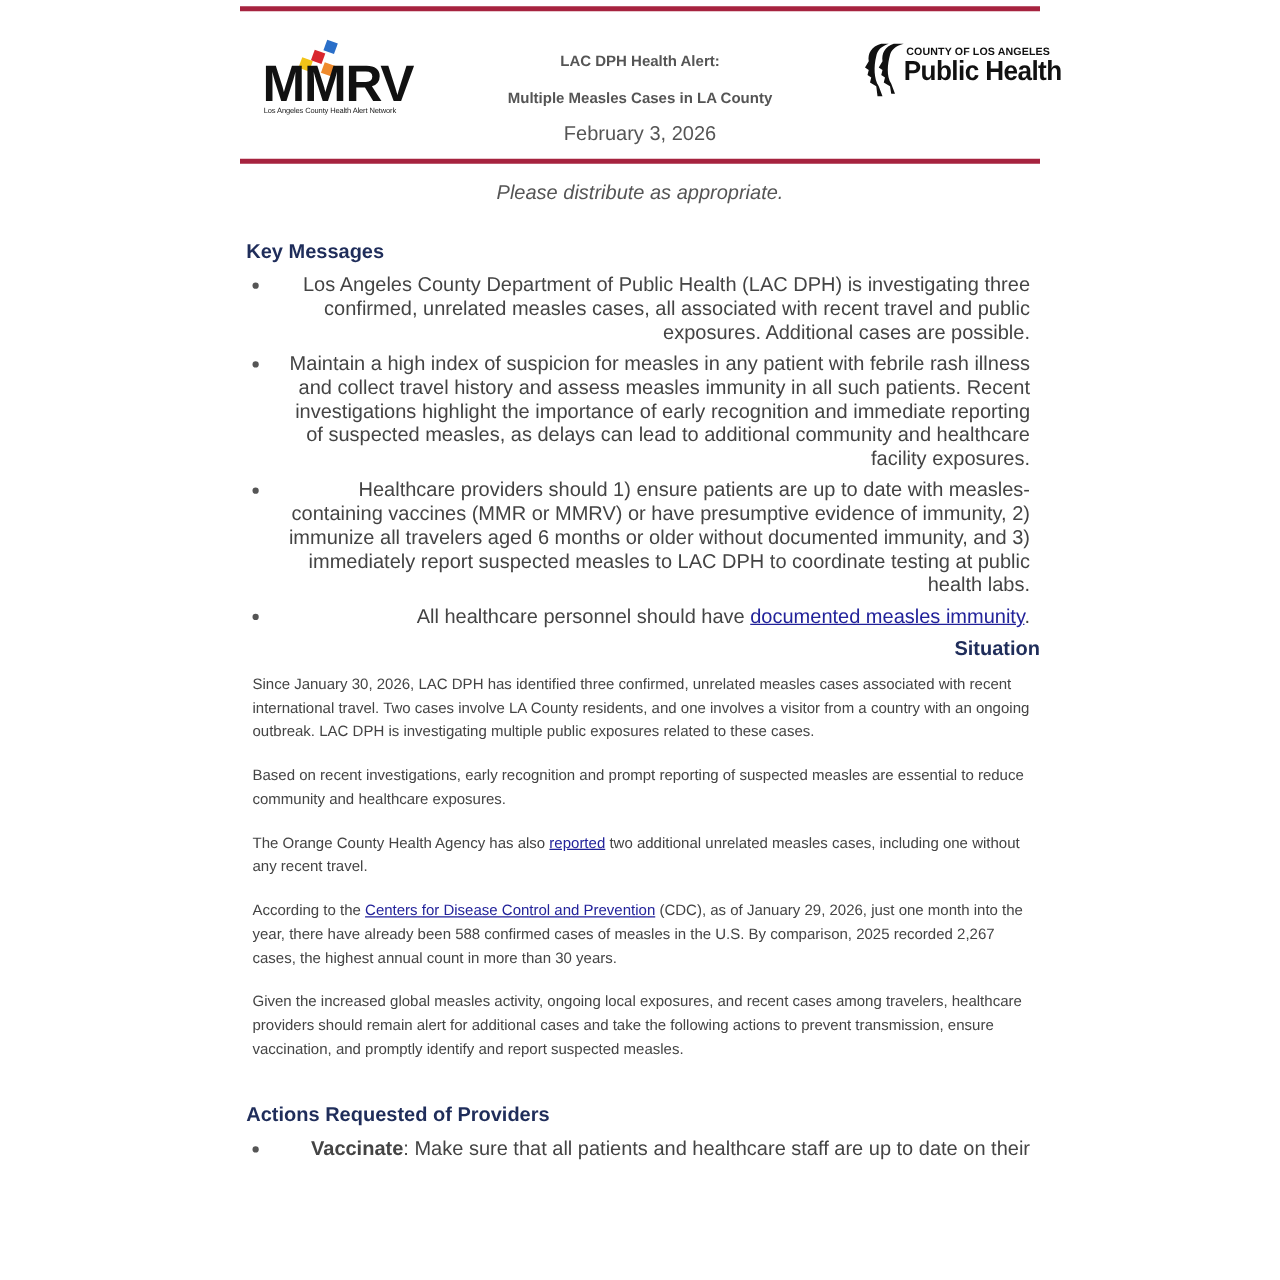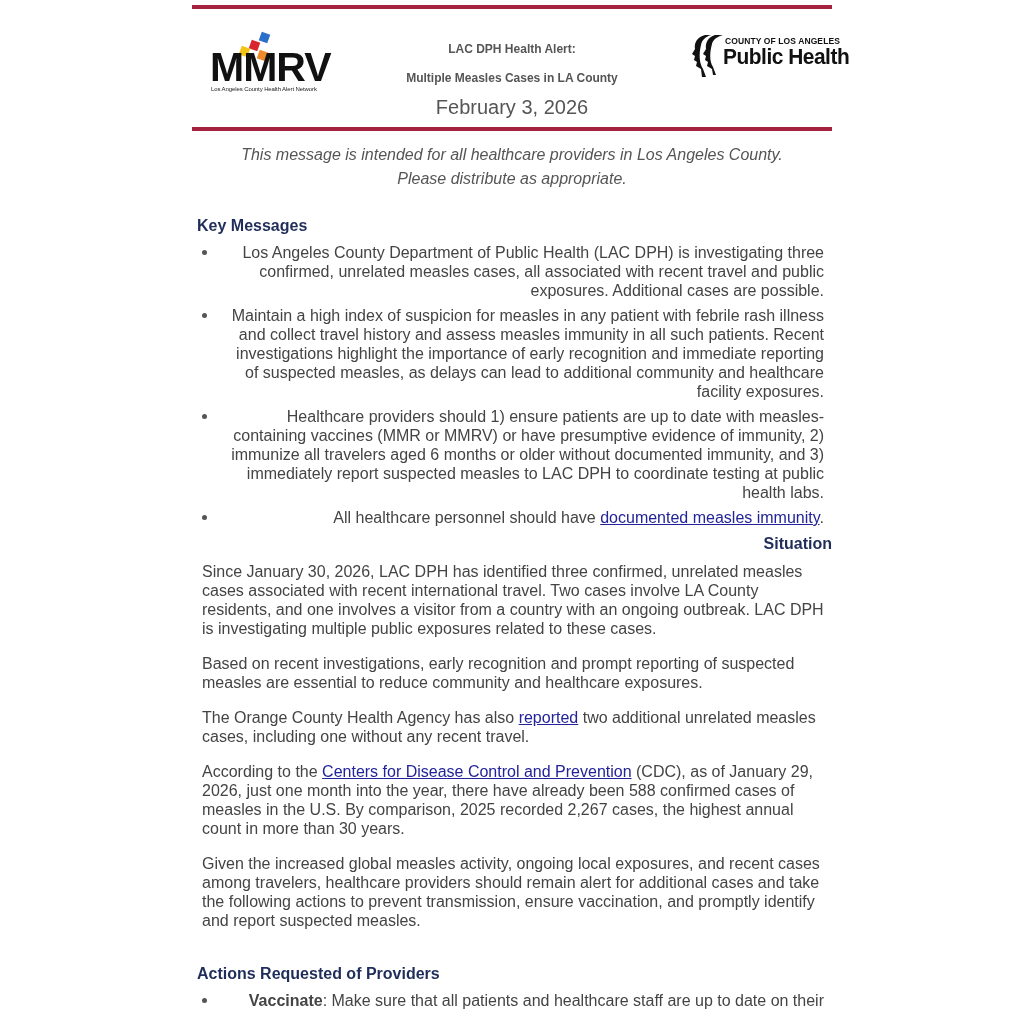--- a/index.html
+++ b/index.html
@@ -66,21 +66,21 @@
       top: 26px;
       text-align: center;
     }
     .alert-title {
       font-weight: bold;
       font-size: 12px;
       color: #555555;
       line-height: 29px;
     }
     .alert-date {
-      font-size: 20px;
+      font-size: 16px;
       color: #555555;
       line-height: 29px;
     }
     .ph-logo {
       position: absolute;
       left: 499px;
       top: 22px;
       width: 152px;
       height: 52px;
     }
@@ -153,21 +153,21 @@
       border-radius: 50%;
       background: #555;
     }
     a.link {
       color: #1a0dab;
       color: #22229a;
       text-decoration: underline;
     }
     .h-sit { line-height: 22px; text-align: right; }
     .para {
-      font-size: 16px;
+      font-size: 12px;
       line-height: 19px;
       color: #444;
       padding-left: 10px;
       padding-right: 8px;
       margin: 0;
     }
     .para.first { margin-top: 7px; }
     .para + .para { margin-top: 16px; }
     .h-act { margin-top: 33px; line-height: 22px; }
     .act-list { margin-top: 8px; }
@@ -203,21 +203,20 @@
         <path d="M24 2 C17 4 14 10 15 16 L12 21 L15 23 L14 27 L17 29 L16 33 L21 36 L22 42 L25 42 L22 34 C18 28 19 18 21 11 C22 7 25 4 32 2 Z" fill="#111"></path>
       </svg>
       <div class="ph-county">COUNTY OF LOS ANGELES</div>
       <div class="ph-name">Public Health</div>
     </div>
   </div>
 
   <div class="rule"></div>
 
   <div class="intro">
-    <div>This message is intended for all healthcare providers in Los Angeles County.</div>
     <div>Please distribute as appropriate.</div>
   </div>
 
   <h2 class="h-key">Key Messages</h2>
   <ul class="bullets">
     <li>Los Angeles County Department of Public Health (LAC DPH) is investigating three confirmed, unrelated measles cases, all associated with recent travel and public exposures. Additional cases are possible.</li>
     <li>Maintain a high index of suspicion for measles in any patient with febrile rash illness and collect travel history and assess measles immunity in all such patients. Recent investigations highlight the importance of early recognition and immediate reporting of suspected measles, as delays can lead to additional community and healthcare facility exposures.</li>
     <li>Healthcare providers should 1) ensure patients are up to date with measles-containing vaccines (MMR or MMRV) or have presumptive evidence of immunity, 2) immunize all travelers aged 6 months or older without documented immunity, and 3) immediately report suspected measles to LAC DPH to coordinate testing at public health labs.</li>
     <li><span>All healthcare personnel should have </span><a class="link" href="#">documented measles immunity</a><span>.</span></li>
   </ul>

